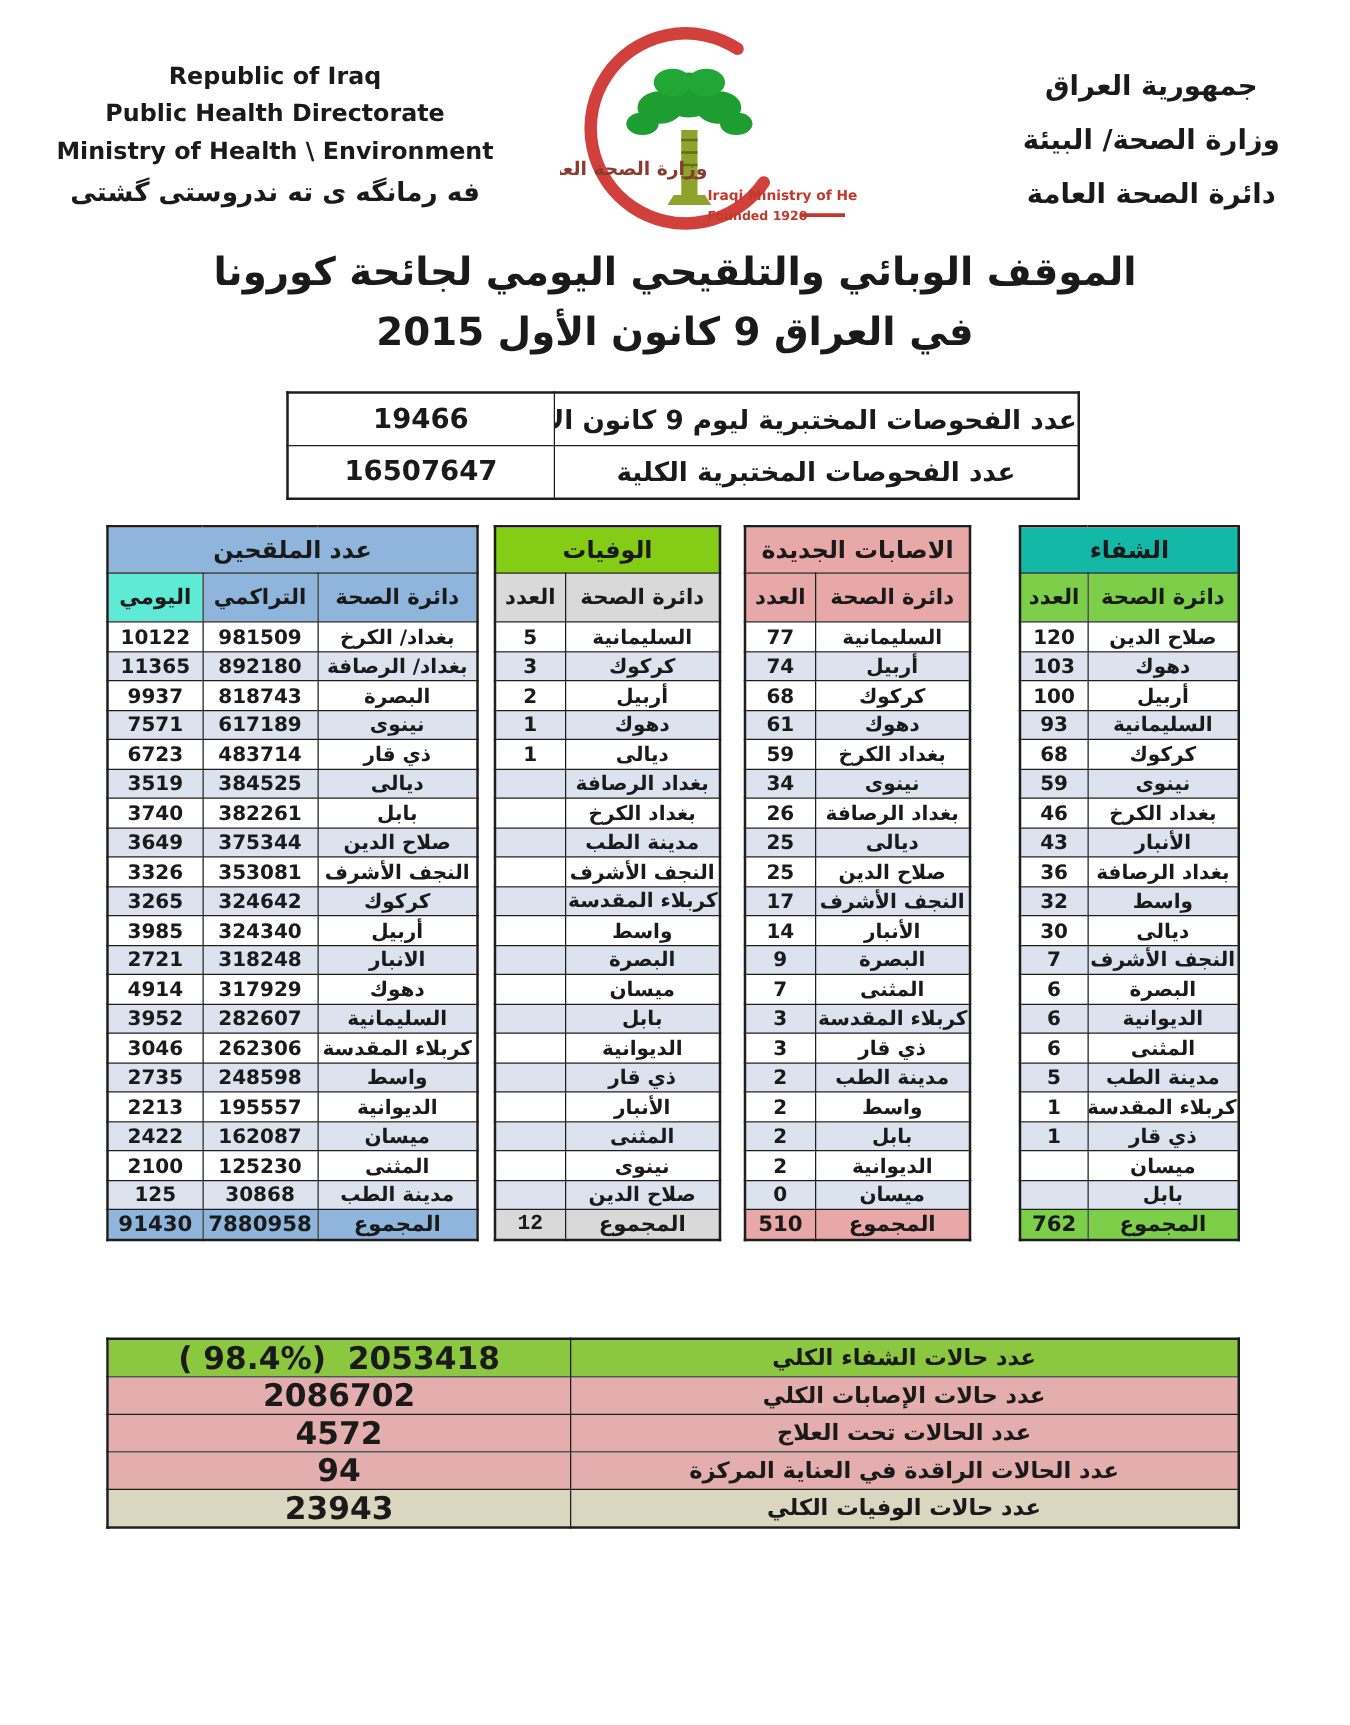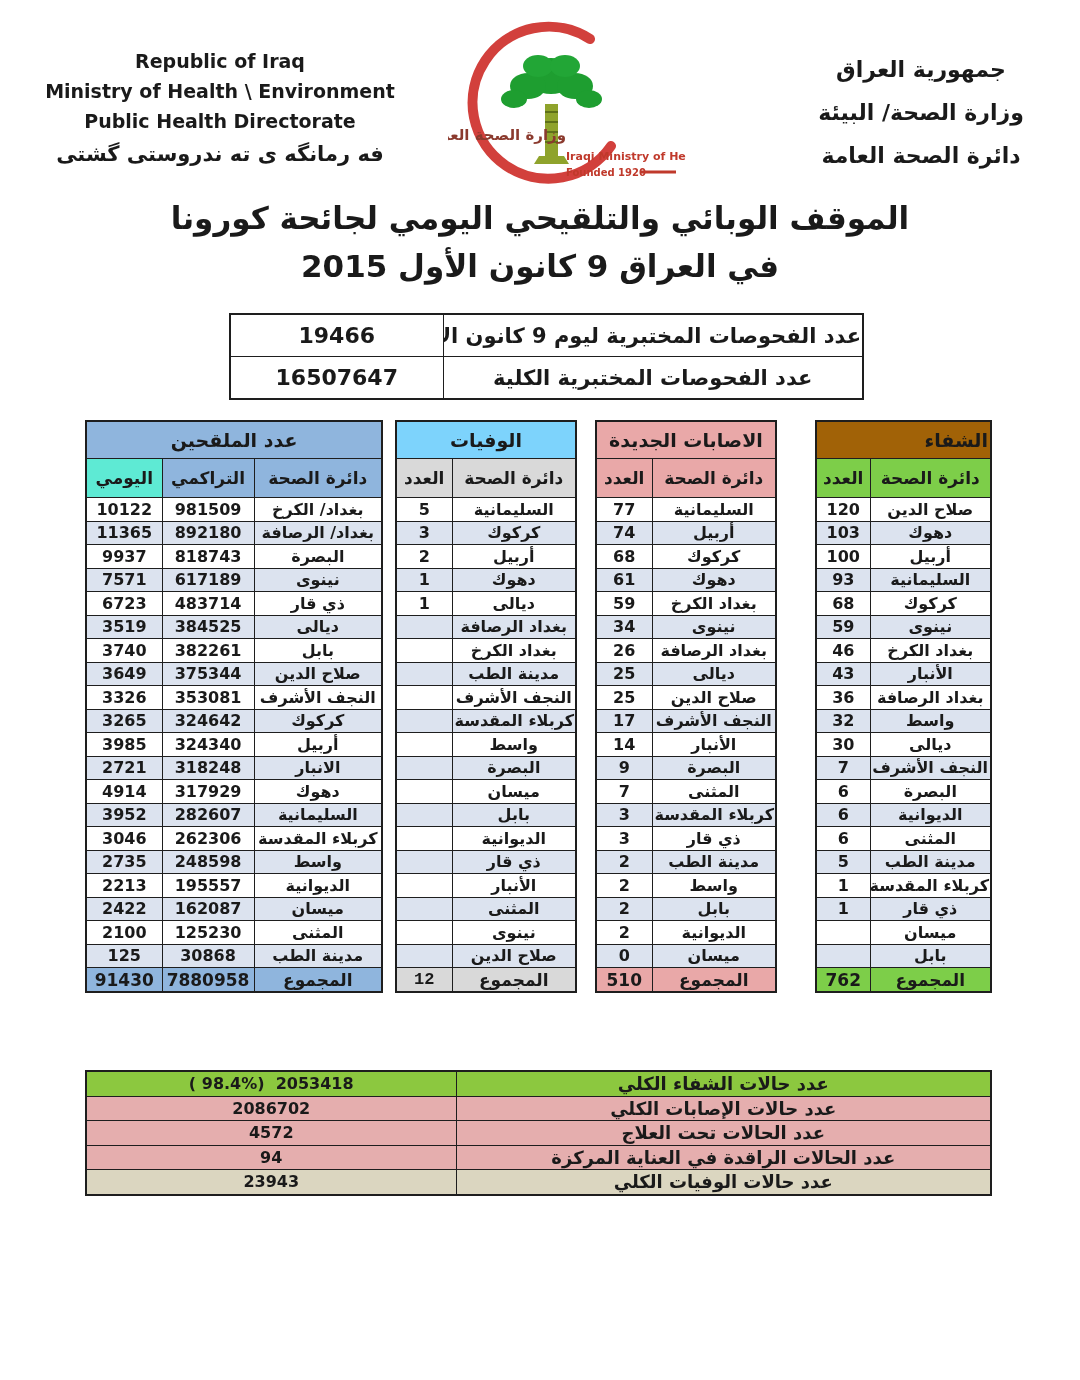--- a/index.html
+++ b/index.html
@@ -28,31 +28,31 @@
   .tests td.val{font-size:22px;}
   
   .stat{top:420px;border:2.5px solid #1e1e1e;direction:rtl;}
   .stat td.ttl{height:36px;font-size:19px;}
   .stat td.hdr{height:38px;font-size:17px;}
   .stat td.cell{height:22.5px;font-size:16px;}
   .stat td.tot{height:23px;font-size:17px;}
   
   .summary{left:85px;top:1070px;width:905px;border:2.5px solid #1e1e1e;direction:rtl;}
   .summary td{height:23.5px;font-size:18px;}
-  .summary td.sval{font-size:16px;}
+  .summary td.sval{font-size:25px;}
   
   .logo svg{width:100%;height:100%;}
 </style>
 </head>
 <body>
 
 <div class="abs hdr-en">
   <div>Republic of Iraq</div>
+  <div>Public Health Directorate</div>
   <div>Ministry of Health \ Environment</div>
-  <div>Public Health Directorate</div>
   <div class="kurdish">فه رمانگه ی ته ندروستی گشتی</div>
 </div>
 
 <div class="abs logo">
   <svg viewBox="0 0 238 182" xmlns="http://www.w3.org/2000/svg">
 
     <path d="M 142 25 A 76 76 0 1 0 163 132" fill="none" stroke="#D2403C" stroke-width="10" stroke-linecap="round"></path>
 
     <g>
       <ellipse cx="103" cy="62" rx="24" ry="18" fill="#1E9E30"></ellipse>
@@ -103,21 +103,21 @@
 </table>
 
 <div id="stat-tables">
     <table class="stat" dir="rtl" style="left: 815px; width: 175px;">
       <colgroup>
         <col style="width: 121px;">
         <col style="width: 54px;">
       </colgroup>
       <tbody>
         <tr>
-          <td class="ttl" colspan="2" style="background: #a16207; text-align: right;">الشفاء</td>
+          <td class="ttl" colspan="2" style="background: #14b8a6;">الشفاء</td>
         </tr>
         <tr>
           <td class="hdr" style="background: rgb(125, 206, 73);">دائرة الصحة</td>
           <td class="hdr" style="background: rgb(125, 206, 73);">العدد</td>
         </tr>
         <tr>
           <td class="cell">صلاح الدين</td>
           <td class="cell">120</td>
         </tr>
         <tr style="background: rgb(220, 227, 239);">
@@ -301,21 +301,21 @@
         </tr>
       </tbody>
     </table>
     <table class="stat" dir="rtl" style="left: 395px; width: 180px;">
       <colgroup>
         <col style="width: 124px;">
         <col style="width: 56px;">
       </colgroup>
       <tbody>
         <tr>
-          <td class="ttl" colspan="2" style="background: #7dd3fc; text-align: center;">الوفيات</td>
+          <td class="ttl" colspan="2" style="background: #84cc16; text-align: center;">الوفيات</td>
         </tr>
         <tr>
           <td class="hdr" style="background: rgb(217, 217, 217);">دائرة الصحة</td>
           <td class="hdr" style="background: rgb(217, 217, 217);">العدد</td>
         </tr>
         <tr>
           <td class="cell">السليمانية</td>
           <td class="cell">5</td>
         </tr>
         <tr style="background: rgb(220, 227, 239);">

